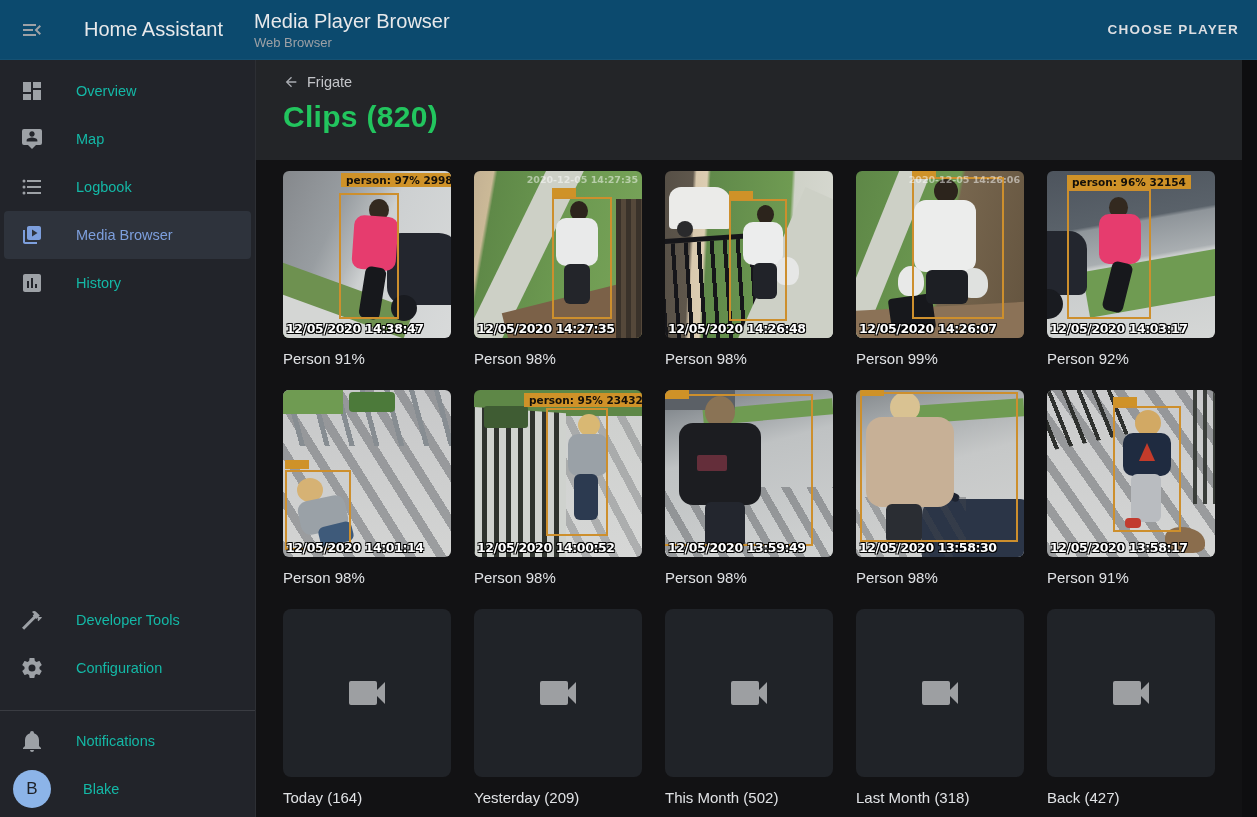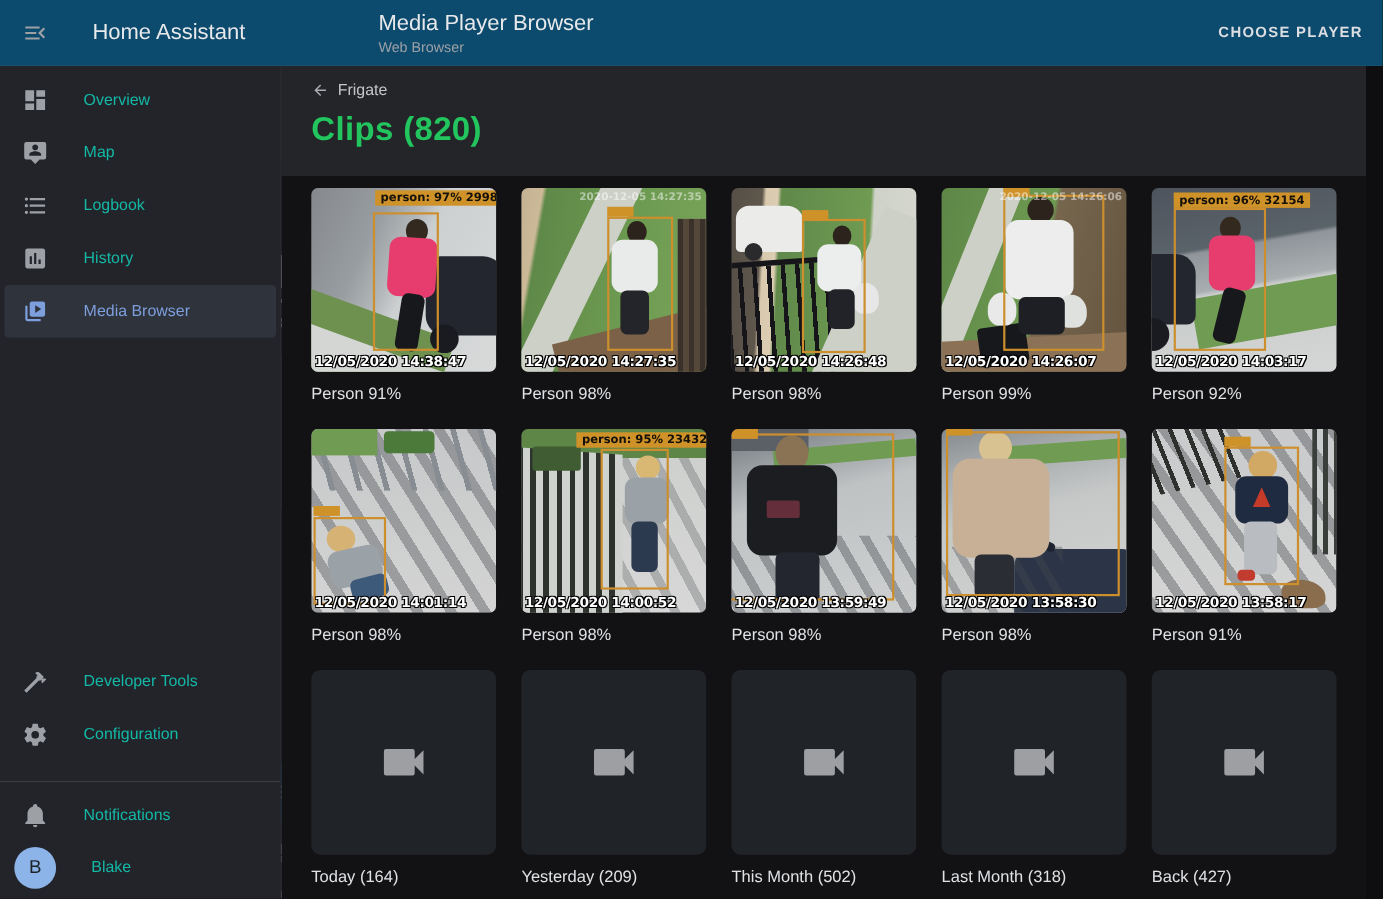--- a/index.html
+++ b/index.html
@@ -7,21 +7,21 @@
               font-family:"Liberation Sans", sans-serif; }
 
   
   .topbar { position:fixed; top:0; left:0; width:1257px; height:60px;
             background:#0c4a6e; display:flex; align-items:center; z-index:30;
             border-bottom:1px solid rgba(255,255,255,0.04); }
   .menu-btn { width:44px; height:44px; margin-left:10px; display:flex; align-items:center;
               justify-content:center; border-radius:50%; cursor:pointer; }
   .menu-btn svg { fill:#9da1a6; }
   .ha-title { color:#e8e9eb; font-size:20px; margin-left:30px; width:170px; }
-  .hdr-block { margin-left:90px; }
+  .hdr-block { }
   .hdr-title { color:#e8e9eb; font-size:20px; font-weight:500; line-height:24px; }
   .hdr-sub { color:#9da1a6; font-size:13px; margin-top:2px; }
   .hdr-spacer { flex:1; }
   .choose-player { color:#dcdee2; font-size:13.5px; font-weight:700; letter-spacing:1.2px;
                    padding:10px 14px; margin-right:4px; border-radius:4px; cursor:pointer; }
 
   
   .sidebar { position:fixed; top:60px; left:0; width:256px; height:757px;
              background:#22242a; display:flex; flex-direction:column;
              border-right:1px solid rgba(255,255,255,0.05); z-index:20; }
@@ -241,35 +241,35 @@
       <span class="lbl">Map</span>
     </div>
     <div class="nav-item">
       <span class="ico">
           <svg width="24" height="24" viewBox="0 0 24 24">
             <path d="M7,5H21V7H7V5M7,13V11H21V13H7M4,4.5A1.5,1.5 0 0,1 5.5,6A1.5,1.5 0 0,1 4,7.5A1.5,1.5 0 0,1 2.5,6A1.5,1.5 0 0,1 4,4.5M4,10.5A1.5,1.5 0 0,1 5.5,12A1.5,1.5 0 0,1 4,13.5A1.5,1.5 0 0,1 2.5,12A1.5,1.5 0 0,1 4,10.5M7,19V17H21V19H7M4,16.5A1.5,1.5 0 0,1 5.5,18A1.5,1.5 0 0,1 4,19.5A1.5,1.5 0 0,1 2.5,18A1.5,1.5 0 0,1 4,16.5Z"></path>
           </svg>
         </span>
       <span class="lbl">Logbook</span>
     </div>
+    <div class="nav-item selected">
+      <span class="ico">
+          <svg width="24" height="24" viewBox="0 0 24 24">
+            <path fill-rule="evenodd" d="M19,3H9C7.9,3 7,3.9 7,5V15C7,16.1 7.9,17 9,17H19C20.1,17 21,16.1 21,15V5C21,3.9 20.1,3 19,3M12,13.5V6.5L17.5,10L12,13.5M3,7V19C3,20.1 3.9,21 5,21H17V19H5V7H3Z"></path>
+          </svg>
+        </span>
+      <span class="lbl">Media Browser</span>
+    </div>
     <div class="nav-item">
       <span class="ico">
           <svg width="24" height="24" viewBox="0 0 24 24">
             <path d="M19,3H5C3.9,3 3,3.9 3,5V19C3,20.1 3.9,21 5,21H19C20.1,21 21,20.1 21,19V5C21,3.9 20.1,3 19,3M9,17H7V10H9V17M13,17H11V7H13V17M17,17H15V13H17V17Z"></path>
           </svg>
         </span>
       <span class="lbl">History</span>
-    </div>
-    <div class="nav-item selected">
-      <span class="ico">
-          <svg width="24" height="24" viewBox="0 0 24 24">
-            <path fill-rule="evenodd" d="M19,3H9C7.9,3 7,3.9 7,5V15C7,16.1 7.9,17 9,17H19C20.1,17 21,16.1 21,15V5C21,3.9 20.1,3 19,3M12,13.5V6.5L17.5,10L12,13.5M3,7V19C3,20.1 3.9,21 5,21H17V19H5V7H3Z"></path>
-          </svg>
-        </span>
-      <span class="lbl">Media Browser</span>
     </div>
   </div>
 
   <div class="side-spacer"></div>
 
   <div class="nav-group">
     <div class="nav-item">
       <span class="ico">
           <svg width="24" height="24" viewBox="0 0 24 24">
             <path d="M2,19.63L13.43,8.2L12.72,7.5L14.14,6.07L12,3.89C13.2,2.7 15.09,2.7 16.27,3.89L19.87,7.5L18.45,8.91H21.29L22,9.62L18.45,13.21L17.74,12.5V9.62L16.27,11.04L15.56,10.33L4.13,21.76L2,19.63Z"></path>

